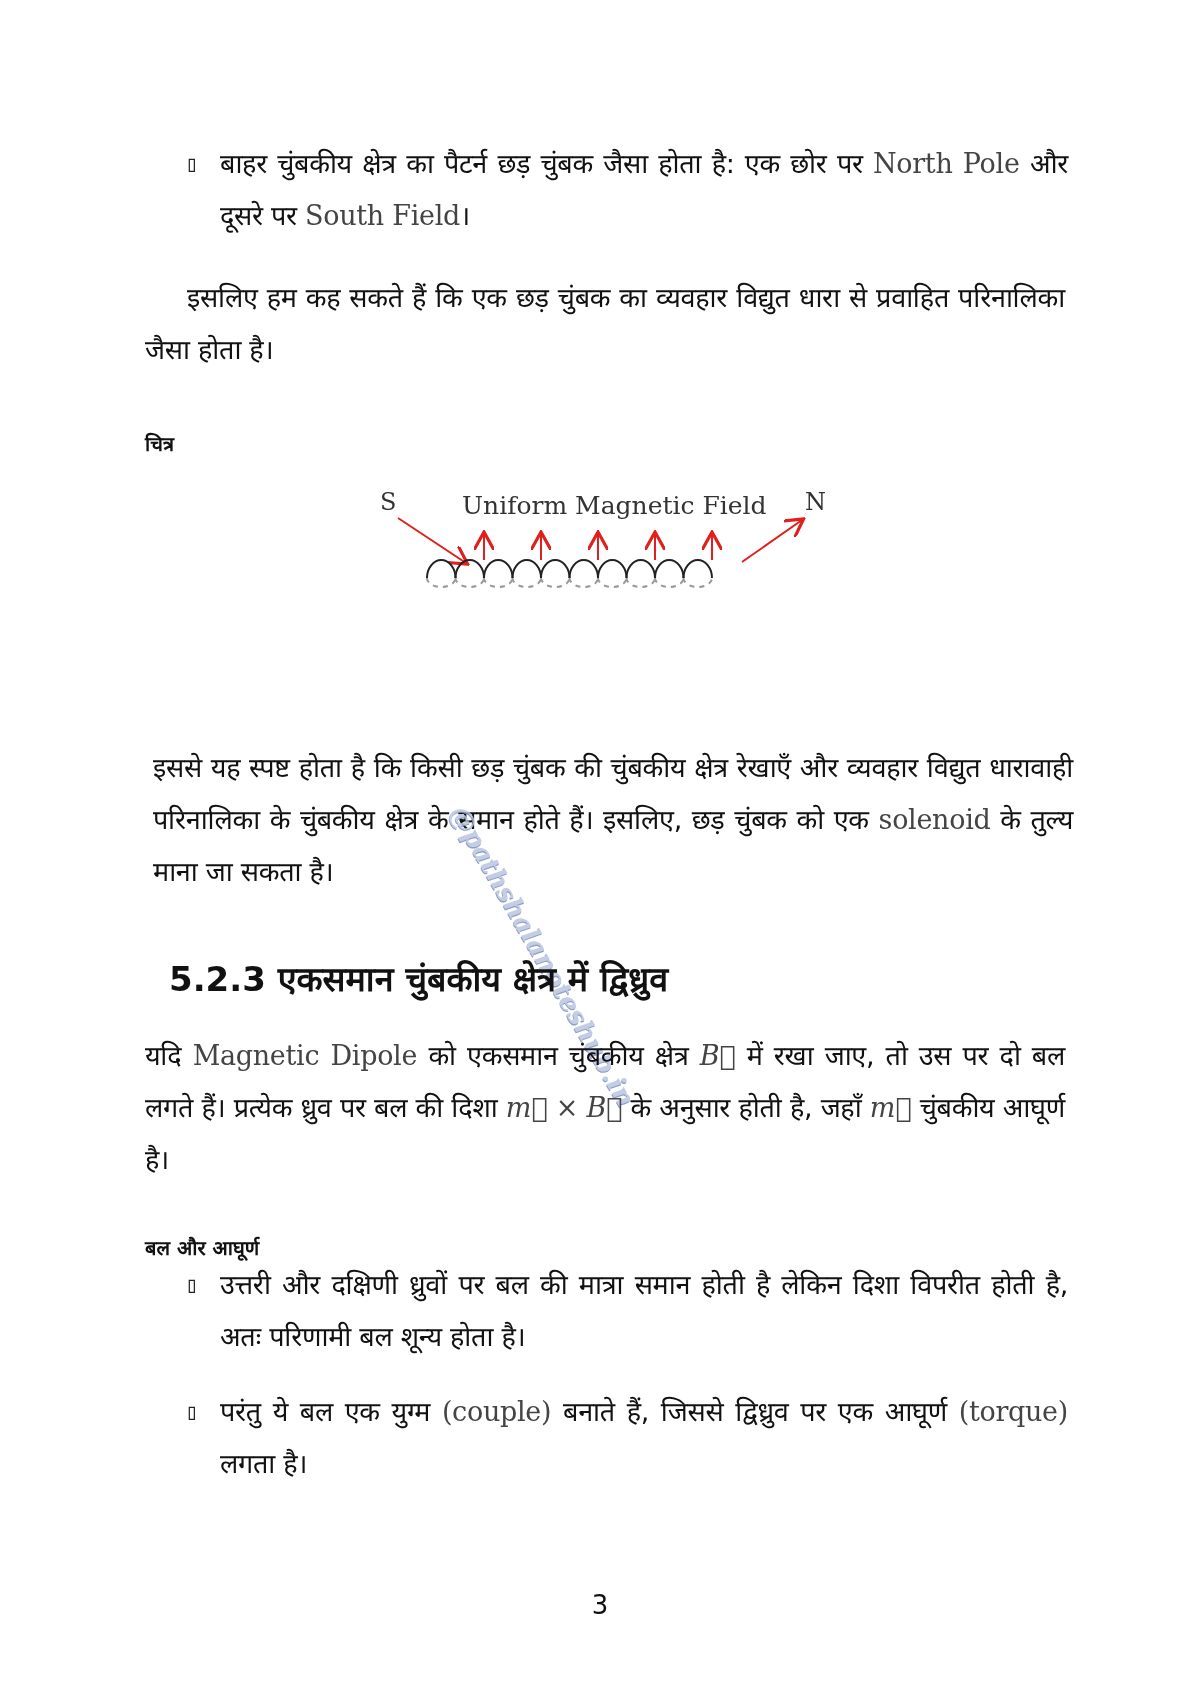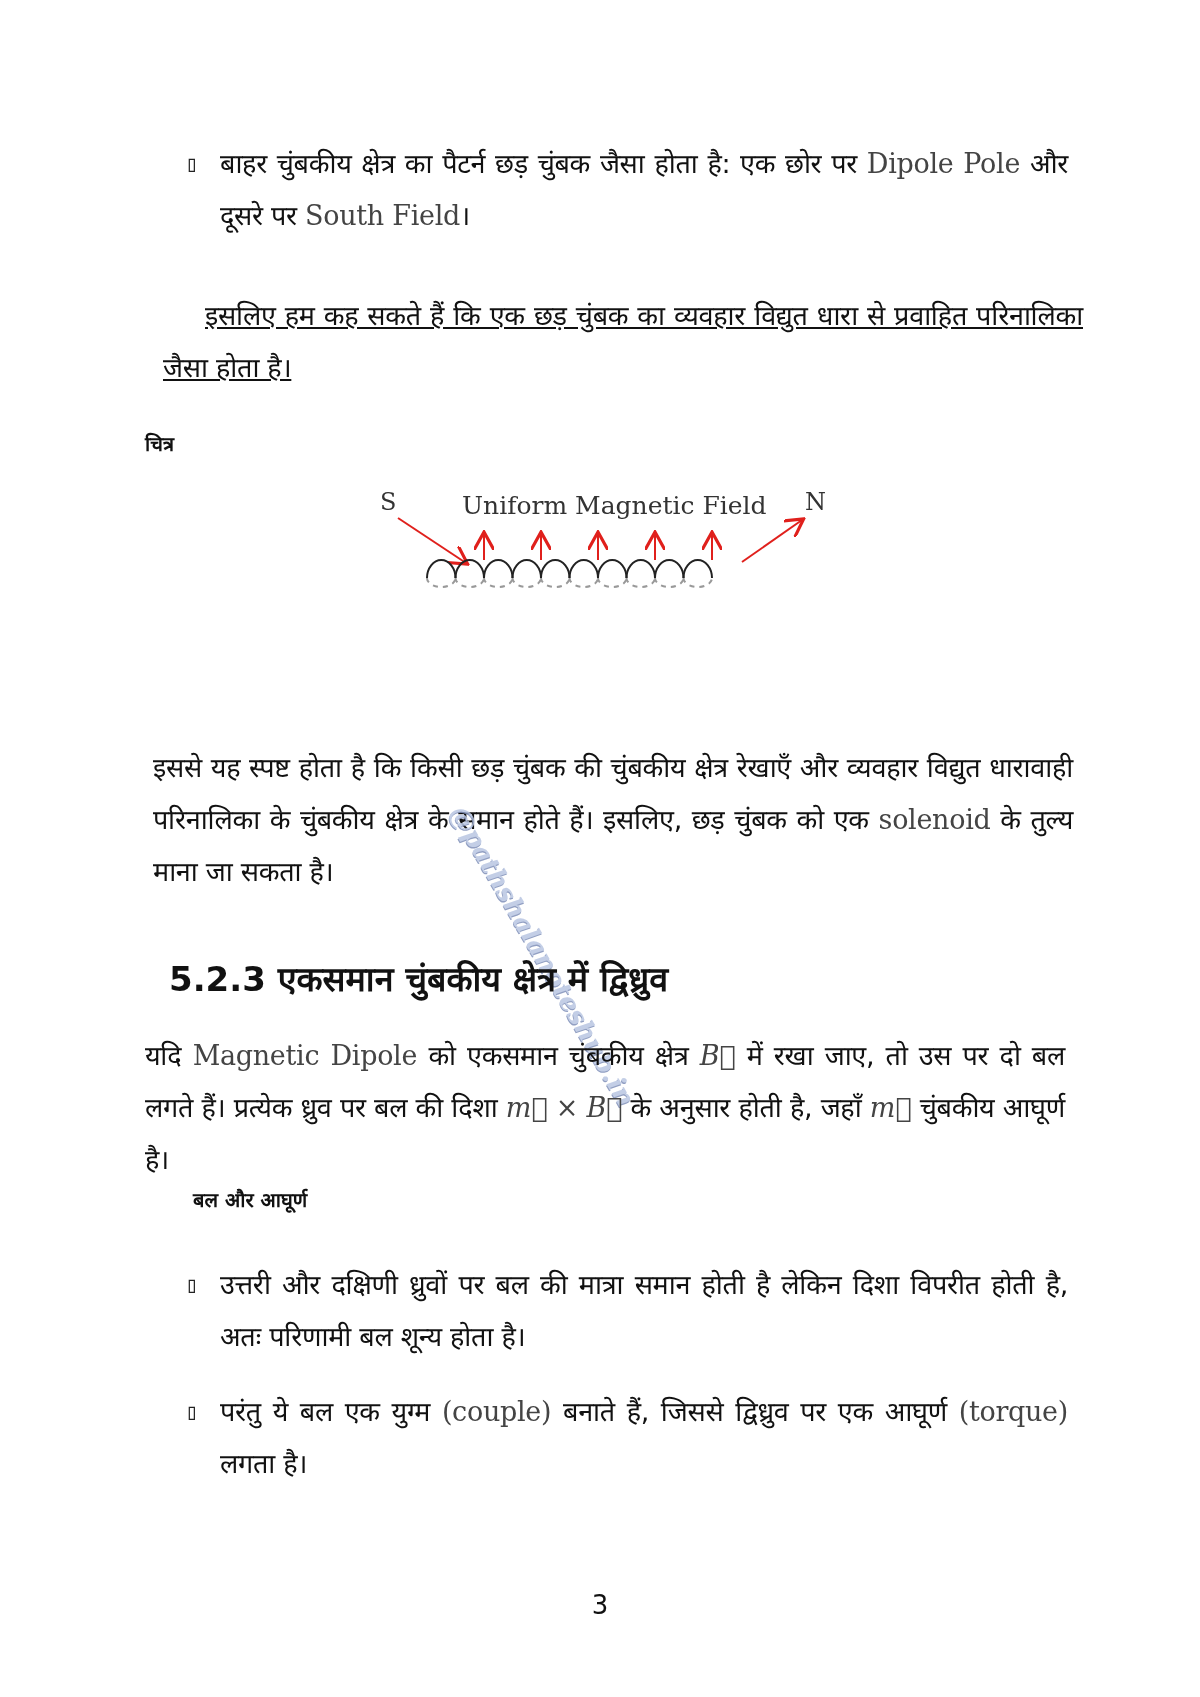--- a/index.html
+++ b/index.html
@@ -26,24 +26,24 @@
   .diagram { position: absolute; left: 370px; top: 480px; width: 470px; height: 125px; }
   .math { font-family: "DejaVu Serif", serif; font-style: italic; color: #444; }
 </style>
 </head>
 <body>
 
 <div class="page">
 
   <div class="bullet-row text" style="top:138px;">
     <span class="bullet-mark">▯</span>
-    <div class="bullet-body justify"><span>बाहर चुंबकीय क्षेत्र का पैटर्न छड़ चुंबक जैसा होता है: एक छोर पर </span><span class="latin">Dipole Pole</span><span> और दूसरे पर </span><span class="latin">South Field</span><span>।</span></div>
+    <div class="bullet-body justify"><span>बाहर चुंबकीय क्षेत्र का पैटर्न छड़ चुंबक जैसा होता है: एक छोर पर </span><span class="latin">North Pole</span><span> और दूसरे पर </span><span class="latin">South Field</span><span>।</span></div>
   </div>
 
-  <p class="block text justify indent" style="top:272px; margin:18px;text-decoration:underline;">इसलिए हम कह सकते हैं कि एक छड़ चुंबक का व्यवहार विद्युत धारा से प्रवाहित परिनालिका जैसा होता है।</p>
+  <p class="block text justify indent" style="top:272px; margin:0;">इसलिए हम कह सकते हैं कि एक छड़ चुंबक का व्यवहार विद्युत धारा से प्रवाहित परिनालिका जैसा होता है।</p>
 
   <div class="block heading-sm" style="top:430px;">चित्र</div>
 
   <div class="diagram">
     <svg width="470" height="125" viewBox="0 0 470 125">
       <text x="10" y="30" font-family="DejaVu Serif, serif" font-size="24" fill="#333">S</text>
       <text x="92" y="34" font-family="DejaVu Serif, serif" font-size="25" fill="#333">Uniform Magnetic Field</text>
       <text x="435" y="30" font-family="DejaVu Serif, serif" font-size="24" fill="#333">N</text>
       <defs>
         <marker id="ah" markerWidth="10" markerHeight="10" refX="8" refY="5" orient="auto">
@@ -89,21 +89,21 @@
   </div>
 
   <p class="block text justify" style="top:734px; margin:8px;"><span>इससे यह स्पष्ट होता है कि किसी छड़ चुंबक की चुंबकीय क्षेत्र रेखाएँ और व्यवहार विद्युत धारावाही परिनालिका के चुंबकीय क्षेत्र के समान होते हैं। इसलिए, छड़ चुंबक को एक </span><span class="latin">solenoid</span><span> के तुल्य माना जा सकता है।</span></p>
 
   <div class="watermark">@pathshalanoteshub.in</div>
 
   <div class="block heading-lg" style="top:955px;margin-left:24px;">5.2.3 एकसमान चुंबकीय क्षेत्र में द्विध्रुव</div>
 
   <p class="block text justify" style="top:1030px; margin:0;"><span>यदि </span><span class="latin">Magnetic Dipole</span><span> को एकसमान चुंबकीय क्षेत्र </span><span class="math">B⃗</span><span> में रखा जाए, तो उस पर दो बल लगते हैं। प्रत्येक ध्रुव पर बल की दिशा </span><span class="math">m⃗ × B⃗</span><span> के अनुसार होती है, जहाँ </span><span class="math">m⃗</span><span> चुंबकीय आघूर्ण है।</span></p>
 
-  <div class="block heading-sm" style="top:1186px;margin-left:48px;">बल और आघूर्ण</div>
+  <div class="block heading-sm" style="top:1234px;">बल और आघूर्ण</div>
 
   <div class="bullet-row text" style="top:1259px;">
     <span class="bullet-mark">▯</span>
     <div class="bullet-body justify">उत्तरी और दक्षिणी ध्रुवों पर बल की मात्रा समान होती है लेकिन दिशा विपरीत होती है, अतः परिणामी बल शून्य होता है।</div>
   </div>
 
   <div class="bullet-row text" style="top:1386px;">
     <span class="bullet-mark">▯</span>
     <div class="bullet-body justify"><span>परंतु ये बल एक युग्म </span><span class="latin">(couple)</span><span> बनाते हैं, जिससे द्विध्रुव पर एक आघूर्ण </span><span class="latin">(torque)</span><span> लगता है।</span></div>
   </div>

